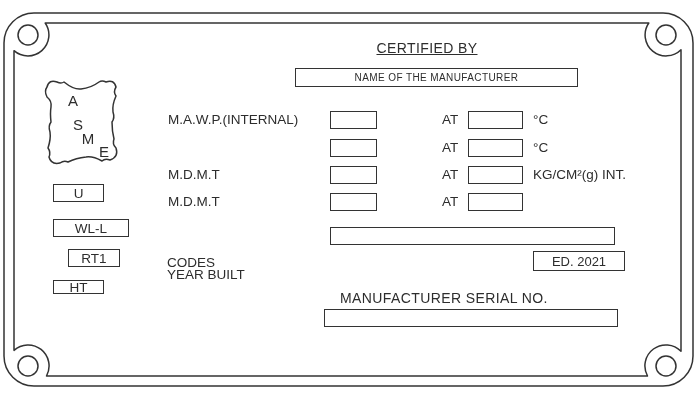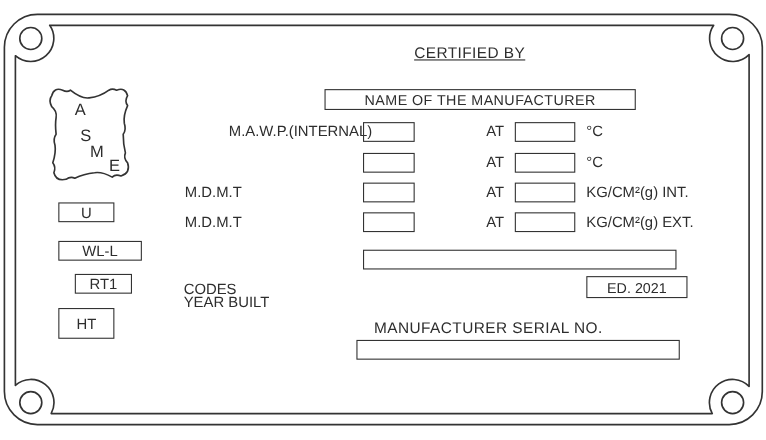--- a/index.html
+++ b/index.html
@@ -65,49 +65,48 @@
 
     <path class="stroke" d="M 47 87 Q 49 79 57 82 Q 61 84 64 82 Q 74 90 81 89 Q 91 88 99 82 Q 102 80 106 82 Q 114 79 116 87 Q 113 92 116 96 Q 112 105 113 112 Q 115 118 112 122 Q 112 131 114 139 Q 112 144 116 148 Q 119 157 110 160 Q 105 158 102 161 Q 93 156 86 157 Q 76 158 68 162 Q 64 160 60 163 Q 51 165 49 157 Q 51 152 48 148 Q 51 139 50 132 Q 48 126 51 122 Q 50 113 51 107 Q 52 101 47 97 Q 44 91 47 87 Z"></path>
   </svg>
 
   <span class="stamp-letter" style="left:73px; top:100px;">A</span>
   <span class="stamp-letter" style="left:78px; top:124px;">S</span>
   <span class="stamp-letter" style="left:88px; top:138px;">M</span>
   <span class="stamp-letter" style="left:104px; top:151px;">E</span>
 
   <div class="lbl hdr center-text" style="left:352px; top:40px; width:150px;text-decoration:underline;">CERTIFIED BY</div>
-  <div class="box hdr" style="left:295px; top:81px; width:283px; height:19px; font-size:13px;">NAME OF THE MANUFACTURER</div>
+  <div class="box hdr" style="left:295px; top:68px; width:283px; height:19px; font-size:10px;">NAME OF THE MANUFACTURER</div>
 
   <div class="box desig" style="left:53px; top:184px; width:51px; height:18px;">U</div>
   <div class="box desig" style="left:53px; top:219px; width:76px; height:18px;">WL-L</div>
   <div class="box desig" style="left:53px; top:249px; width:52px; height:18px;margin-left:15px;">RT1</div>
-  <div class="box desig" style="left:53px; top:280px; width:51px; height:28px;">HT</div>
+  <div class="box desig" style="left:53px; top:280px; width:51px; height:14px;">HT</div>
 
-  <div class="lbl" style="left:168px; top:111px; line-height:18px;margin-left:40px;">M.A.W.P.(INTERNAL)</div>
+  <div class="lbl" style="left:168px; top:111px; line-height:18px;">M.A.W.P.(INTERNAL)</div>
   <div class="box" style="left:330px; top:111px; width:47px; height:18px;"></div>
   <div class="lbl" style="left:442px; top:111px; line-height:18px;">AT</div>
   <div class="box" style="left:468px; top:111px; width:55px; height:18px;"></div>
   <div class="lbl" style="left:533px; top:111px; line-height:18px;">°C</div>
 
   <div class="box" style="left:330px; top:139px; width:47px; height:18px;"></div>
   <div class="lbl" style="left:442px; top:139px; line-height:18px;">AT</div>
   <div class="box" style="left:468px; top:139px; width:55px; height:18px;"></div>
   <div class="lbl" style="left:533px; top:139px; line-height:18px;">°C</div>
 
   <div class="lbl" style="left:168px; top:166px; line-height:18px;">M.D.M.T</div>
   <div class="box" style="left:330px; top:166px; width:47px; height:18px;"></div>
   <div class="lbl" style="left:442px; top:166px; line-height:18px;">AT</div>
   <div class="box" style="left:468px; top:166px; width:55px; height:18px;"></div>
   <div class="lbl" style="left:533px; top:166px; line-height:18px;">KG/CM²(g) INT.</div>
 
   <div class="lbl" style="left:168px; top:193px; line-height:18px;">M.D.M.T</div>
   <div class="box" style="left:330px; top:193px; width:47px; height:18px;"></div>
   <div class="lbl" style="left:442px; top:193px; line-height:18px;">AT</div>
   <div class="box" style="left:468px; top:193px; width:55px; height:18px;"></div>
-  <div class="lbl" style="left:533px; top:193px; line-height:18px;">KG/CM²(g) EXT.</div>
 
   <div class="lbl" style="left:167px; top:227px; line-height:18px;margin-top:39px;">YEAR BUILT</div>
   <div class="box" style="left:330px; top:227px; width:285px; height:18px;"></div>
 
   <div class="lbl" style="left:167px; top:253px; line-height:19px;">CODES</div>
   <div class="box" style="left:533px; top:251px; width:92px; height:20px;">ED. 2021</div>
 
   <div class="lbl hdr" style="left:340px; top:291px; line-height:15px;">MANUFACTURER SERIAL NO.</div>
   <div class="box" style="left:324px; top:309px; width:294px; height:18px;"></div>
 

